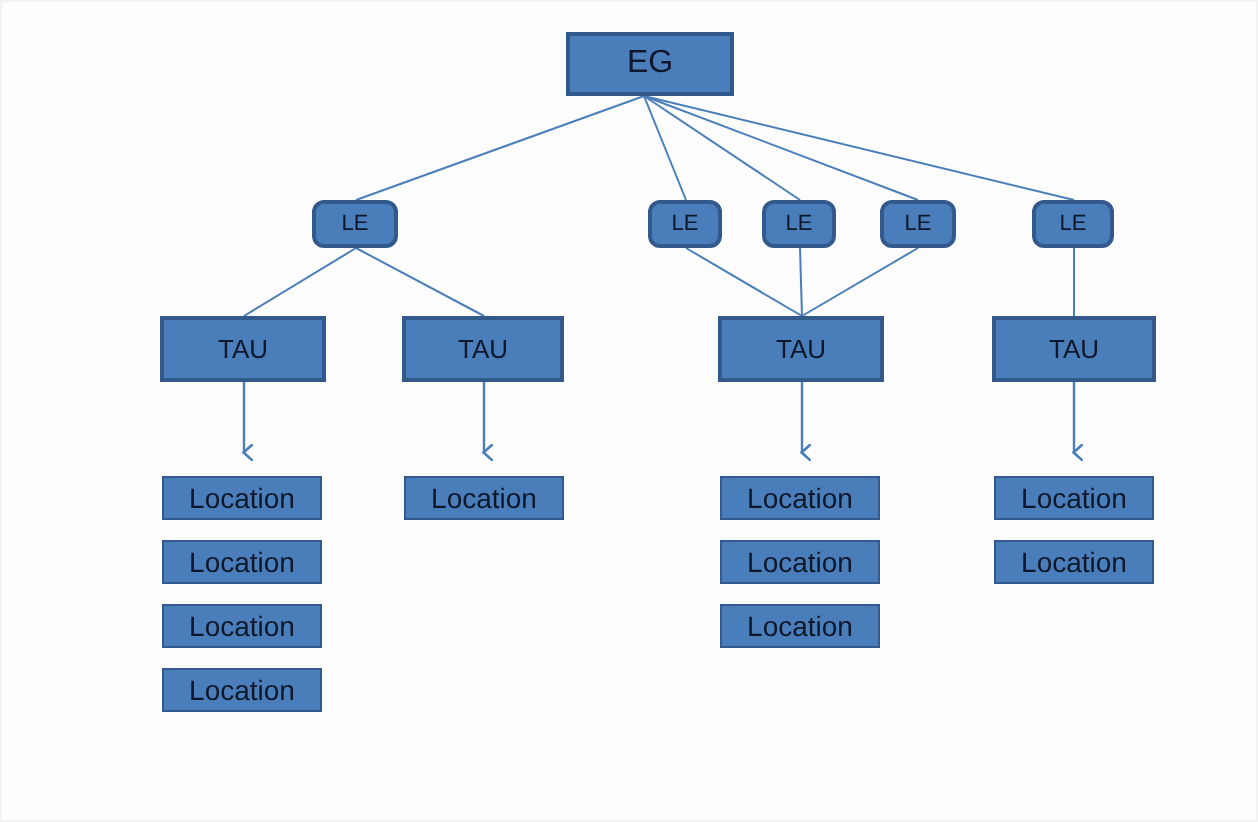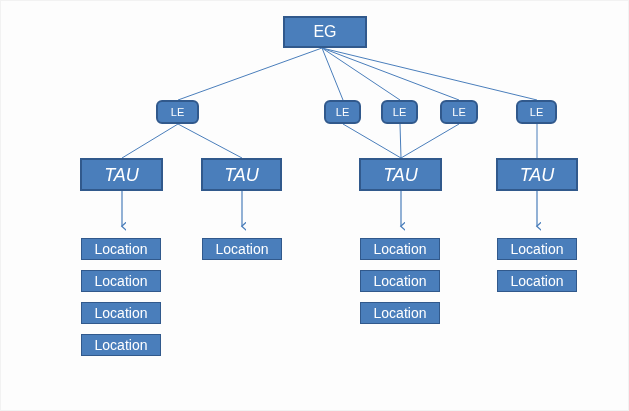--- a/index.html
+++ b/index.html
@@ -32,42 +32,41 @@
     left: 0;
     top: 0;
     width: 629px;
     height: 411px;
   }
   .node {
     position: absolute;
     box-sizing: border-box;
     background: #4a7ebb;
     border: 1px solid #31598c;
-    color: #ffffff;
+    color: #0f172a;
     display: flex;
     align-items: center;
     justify-content: center;
     text-align: center;
     line-height: 1;
     white-space: nowrap;
     z-index: 2;
   }
   .node-eg {
     font-size: 16px;
     border-width: 2px;
   }
   .node-le {
     font-size: 11px;
     border-radius: 6px;
     border-width: 2px;
   }
   .node-tau {
-    font-size: 18px;
+    font-size: 13px;
     border-width: 2px;
-    font-style: italic;
   }
   .node-location {
     font-size: 14px;
     border-width: 1px;
   }
 </style>
 </head>
 <body>
 
 <div id="canvas">

